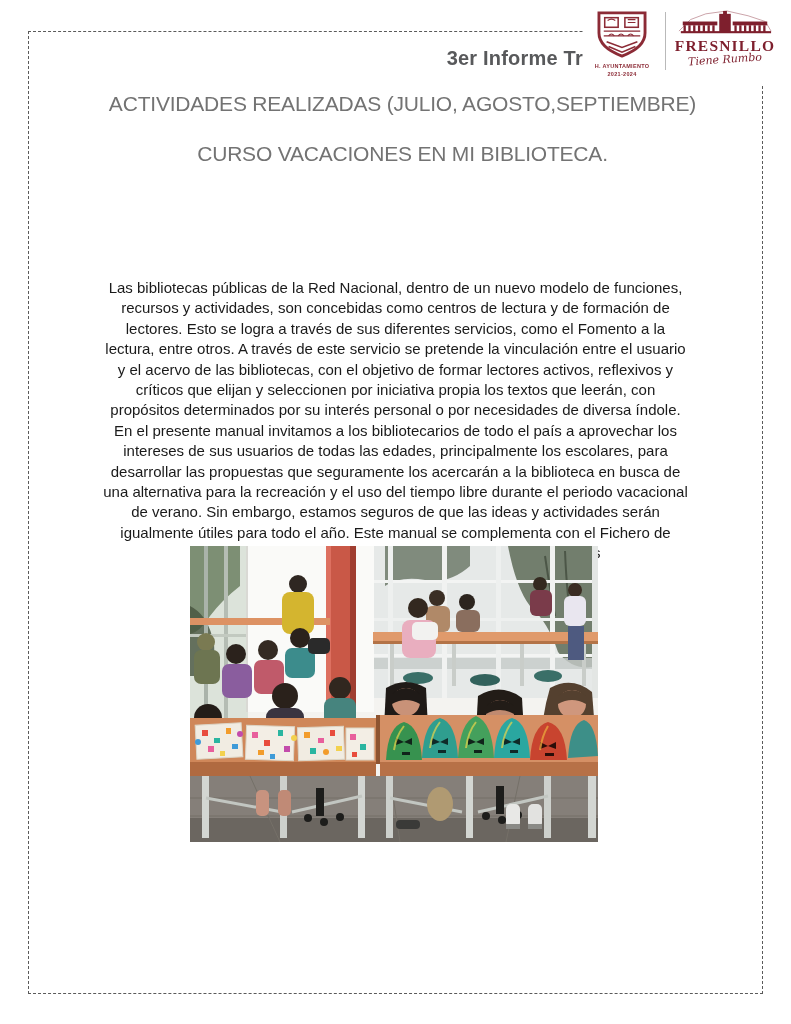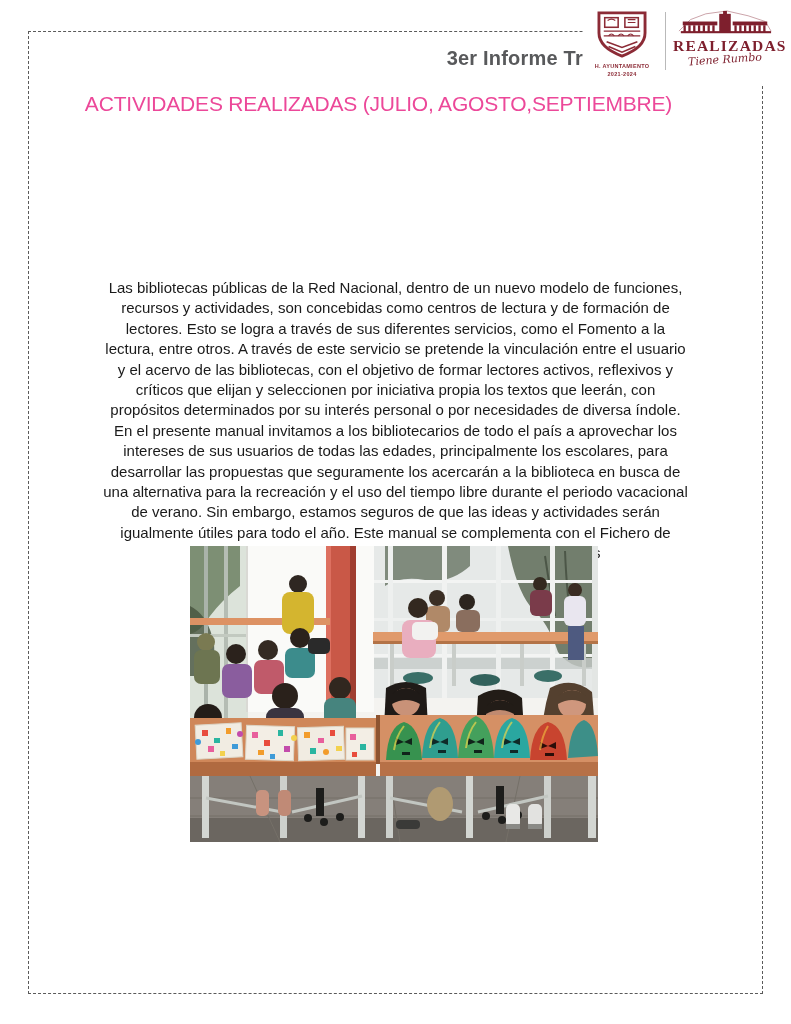--- a/index.html
+++ b/index.html
@@ -2,22 +2,22 @@
 <html><head>
 <meta charset="utf-8">
 <style>
   html,body{margin:0;padding:0;background:#ffffff;}
   .page{position:relative;width:791px;height:1024px;background:#ffffff;overflow:hidden;
         font-family:"Liberation Sans",sans-serif;}
   .border-box{position:absolute;left:28px;top:31px;width:733px;height:961px;
         border:1px dashed #5a5a5a;}
   .doc-title{position:absolute;left:28px;top:47px;width:733px;text-align:right;
         font-size:20px;font-weight:bold;color:#58595b;letter-spacing:.2px;}
-  .h-line{position:absolute;left:12px;width:733px;text-align:center;
-        font-size:21px;color:#ec4899;letter-spacing:-0.2px;}
+  .h-line{position:absolute;left:36px;width:733px;text-align:center;
+        font-size:21px;color:#737373;letter-spacing:-0.2px;}
   .h1{top:92px;} .h2{top:142px;}
   .body-par{position:absolute;left:50%;top:278px;width:586px;transform:translateX(-50%);
         text-align:center;font-size:15px;line-height:20.4px;color:#1a1a1a;}
   
   .logo-block{position:absolute;top:6px;right:12px;height:78px;background:#fff;
         display:flex;align-items:flex-start;z-index:5;padding:0 2px;}
   .crest{width:72px;text-align:center;padding-top:4px;}
   .crest-caption{font-size:5.5px;line-height:6.5px;color:#8c2b36;font-weight:bold;
         letter-spacing:.3px;margin-top:1px;}
   .logo-sep{width:1px;height:58px;background:#b9b9b9;margin:6px 7px 0 7px;}
@@ -54,27 +54,28 @@
       <svg width="96" height="24" viewBox="0 0 100 25">
         <path d="M2 22 L14 10 L30 4 L52 1 L74 6 L92 12 L98 22" fill="none" stroke="#c9a0a6" stroke-width="1"></path>
         <rect x="44" y="4" width="12" height="19" fill="#7e1f2d"></rect>
         <rect x="48" y="1" width="4" height="4" fill="#7e1f2d"></rect>
         <rect x="6" y="12" width="36" height="4" fill="#7e1f2d"></rect>
         <rect x="58" y="12" width="36" height="4" fill="#7e1f2d"></rect>
         <path d="M8 16 v7 M13 16 v7 M18 16 v7 M23 16 v7 M28 16 v7 M33 16 v7 M38 16 v7" stroke="#7e1f2d" stroke-width="2.4"></path>
         <path d="M61 16 v7 M66 16 v7 M71 16 v7 M76 16 v7 M81 16 v7 M86 16 v7 M91 16 v7" stroke="#7e1f2d" stroke-width="2.4"></path>
         <rect x="4" y="22" width="94" height="2.2" fill="#7e1f2d"></rect>
       </svg>
-      <div class="fres-name">REALIZADAS</div>
+      <div class="fres-name">FRESNILLO</div>
       <div class="fres-tag">Tiene Rumbo</div>
     </div>
   </div>
 
   <div class="doc-title">3er Informe Trim 2024 Biblioteca</div>
   <div class="h-line h1">ACTIVIDADES REALIZADAS (JULIO, AGOSTO,SEPTIEMBRE)</div>
+  <div class="h-line h2">CURSO VACACIONES EN MI BIBLIOTECA.</div>
   <div class="body-par">Las bibliotecas públicas de la Red Nacional, dentro de un nuevo modelo de funciones, recursos y actividades, son concebidas como centros de lectura y de formación de lectores. Esto se logra a través de sus diferentes servicios, como el Fomento a la lectura, entre otros. A través de este servicio se pretende la vinculación entre el usuario y el acervo de las bibliotecas, con el objetivo de formar lectores activos, reflexivos y críticos que elijan y seleccionen por iniciativa propia los textos que leerán, con propósitos determinados por su interés personal o por necesidades de diversa índole. En el presente manual invitamos a los bibliotecarios de todo el país a aprovechar los intereses de sus usuarios de todas las edades, principalmente los escolares, para desarrollar las propuestas que seguramente los acercarán a la biblioteca en busca de una alternativa para la recreación y el uso del tiempo libre durante el periodo vacacional de verano. Sin embargo, estamos seguros de que las ideas y actividades serán igualmente útiles para todo el año. Este manual se complementa con el Fichero de actividades de fomento a la lectura en las bibliotecas públicas</div>
 
   <svg class="photo" viewBox="0 0 408 296" preserveAspectRatio="none">
     <rect x="0" y="0" width="408" height="296" fill="#f4f3f0"></rect>
 
     <rect x="183" y="0" width="225" height="152" fill="#e6e9e8"></rect>
     <path d="M195 0 h85 v20 q-20 18 -45 14 q-25 -4 -40 6 Z" fill="#5e6b59" opacity="0.75"></path>
     <path d="M318 0 h90 v120 q-25 6 -40 -14 q-10 -30 -28 -46 q-14 -18 -22 -60 Z" fill="#55634e" opacity="0.8"></path>
     <path d="M355 10 q6 40 10 60 M375 5 q2 50 8 80" stroke="#3c4637" stroke-width="2" fill="none" opacity="0.7"></path>
     <rect x="183" y="112" width="225" height="11" fill="#c6cbc8" opacity="0.8"></rect>

